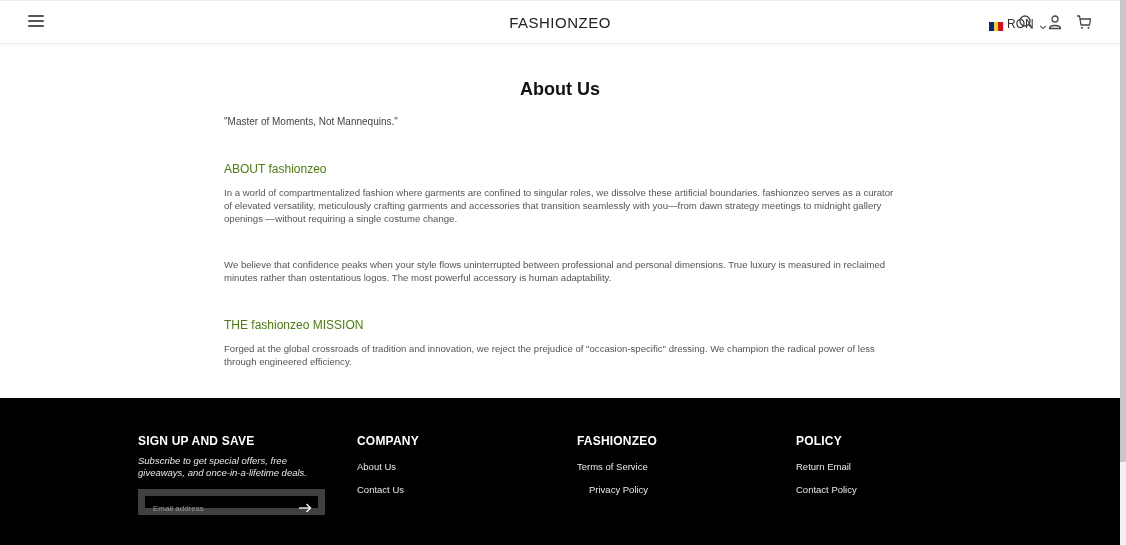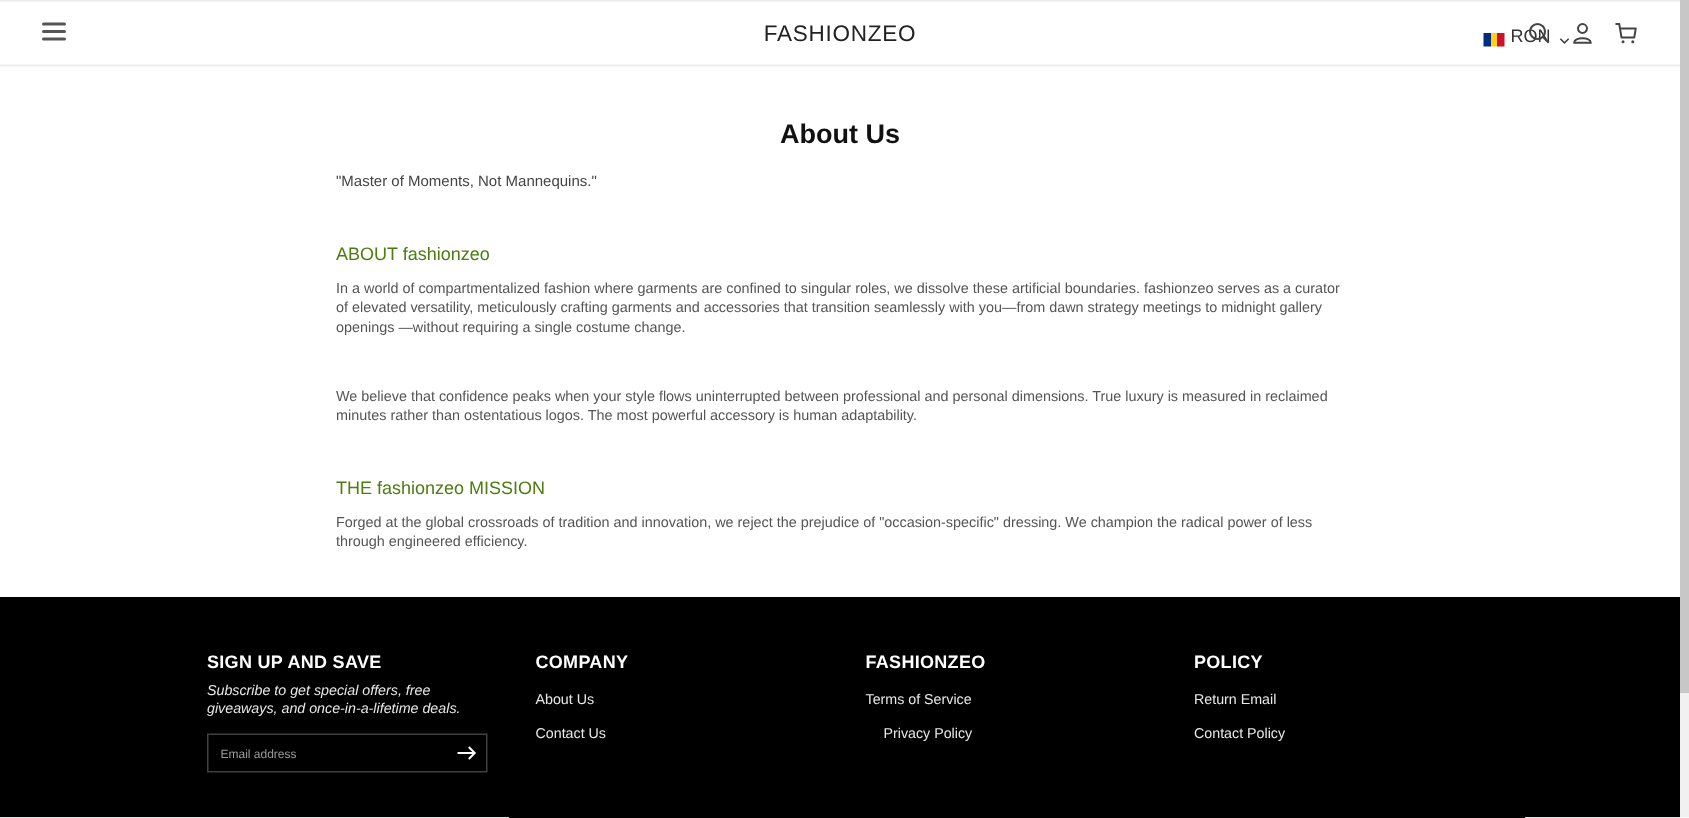--- a/index.html
+++ b/index.html
@@ -30,21 +30,21 @@
   .tagline { position: absolute; top: 116px; left: 0; font-size: 10px; color: #444; white-space: nowrap; }
   .h2 { position: absolute; left: 0; font-size: 12px; color: #4d7c0f; font-weight: normal; white-space: nowrap; }
   .p { position: absolute; left: 0; width: 676px; font-size: 9.6px; line-height: 13.2px; color: #555; }
 
   
   .footer { position: absolute; left: 0; top: 398px; width: 1120px; height: 147px; background: #000; color: #fff; }
   .fcol { position: absolute; top: 0; }
   .fhead { position: absolute; top: 36px; font-size: 12px; font-weight: bold; color: #fff; white-space: nowrap; letter-spacing: 0.2px; }
   .flink { position: absolute; font-size: 9.5px; color: #e8e8e8; white-space: nowrap; cursor: pointer; }
   .fsub { position: absolute; top: 57px; width: 190px; font-size: 9.5px; line-height: 11.6px; color: #e8e8e8; font-style: italic; }
-  .email-box { position: absolute; top: 91px; width: 187px; height: 26px; border: 1px solid #404040; background: #000; }
+  .email-box { position: absolute; top: 91px; width: 187px; height: 26px; border: 7px solid #404040; background: #000; }
   .email-box input { position: absolute; left: 0; top: 0; width: 160px; height: 24px; background: transparent;
                      border: none; outline: none; color: #ddd; font-size: 8px; padding-left: 8px;
                      font-family: "Liberation Sans", sans-serif; }
   .email-box input::placeholder { color: #9a9a9a; }
   .arrow-btn { position: absolute; right: 6px; top: 6px; width: 14px; height: 12px; cursor: pointer; }
 
   
   .scrollbar { position: absolute; left: 1120px; top: 0; width: 6px; height: 545px; background: #f1f1f1; }
   .thumb { position: absolute; left: 0; top: 0; width: 6px; height: 462px; background: #c7c7c7; }
 </style>

